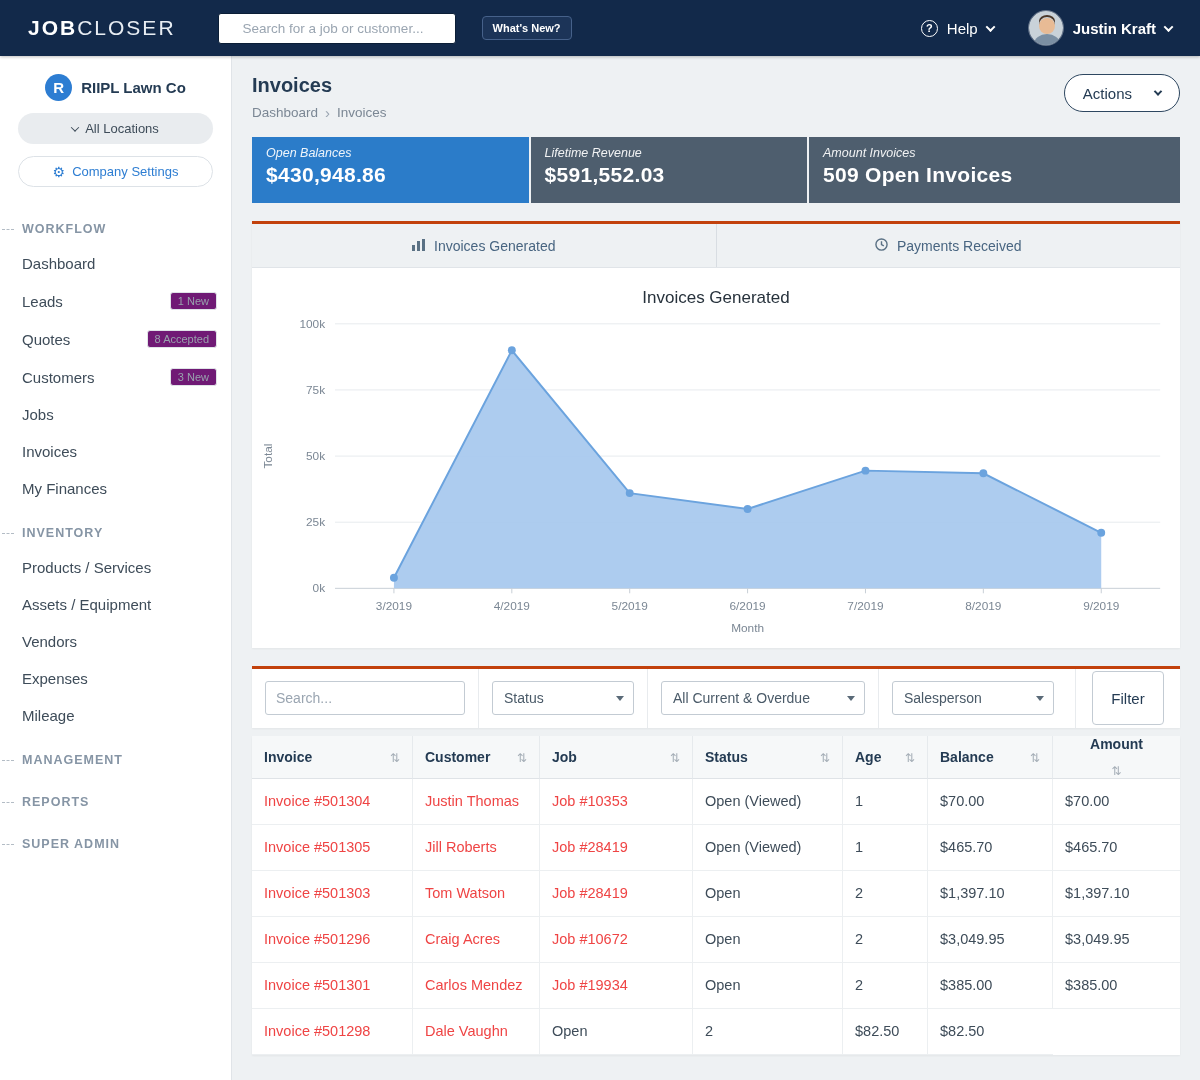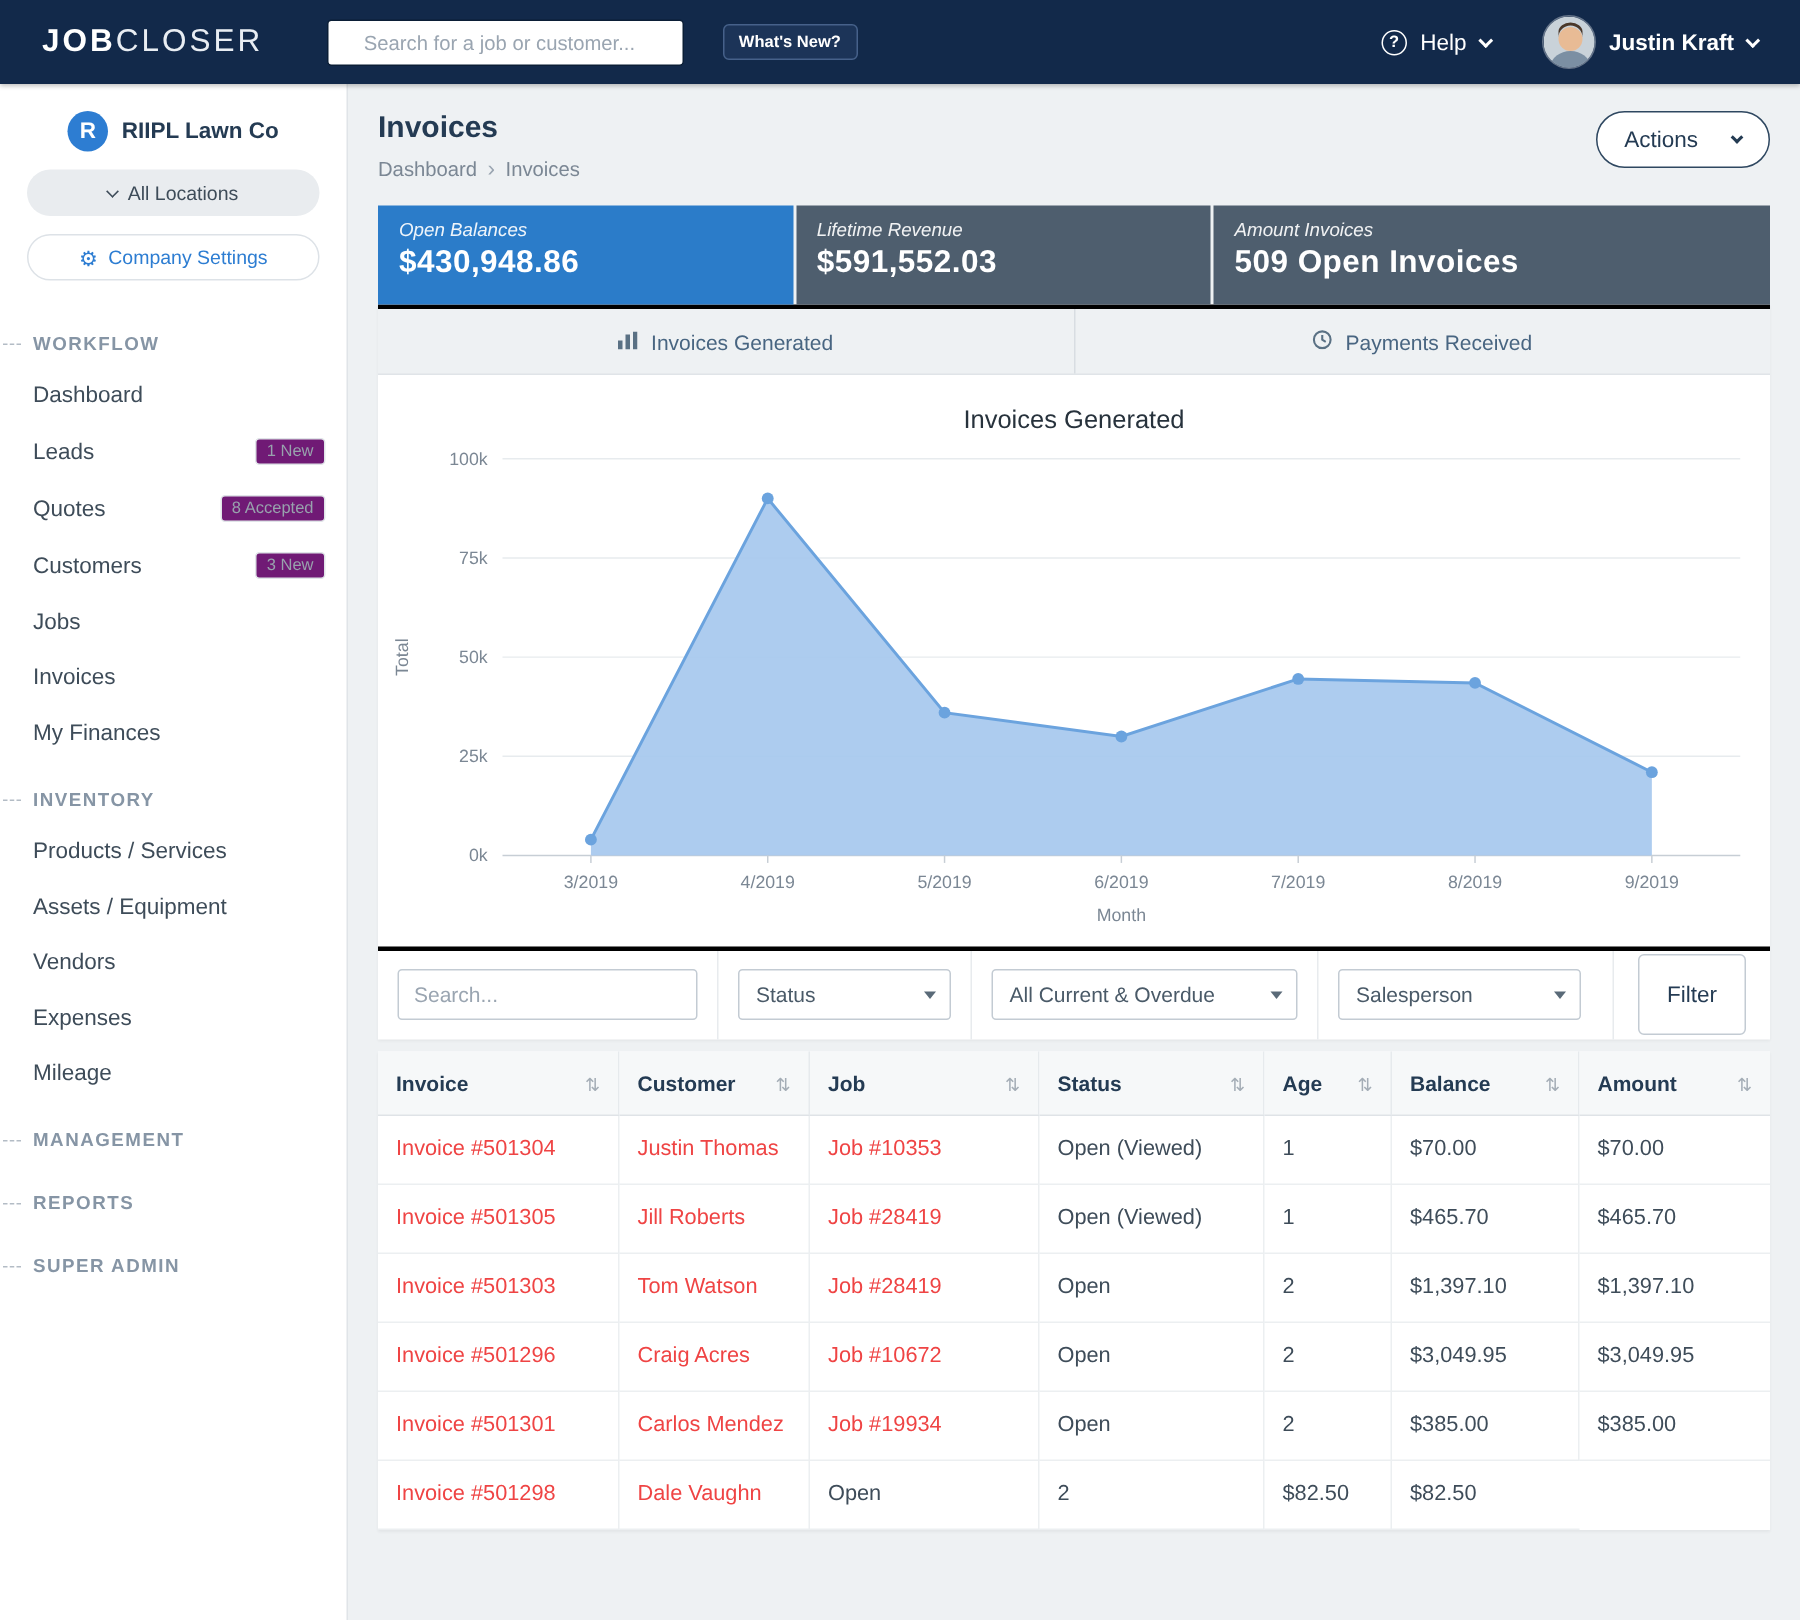--- a/index.html
+++ b/index.html
@@ -54,21 +54,21 @@
   .stats{display:flex;gap:2px;margin-top:16px;}
   .stat-card{height:66px;padding:9px 14px;color:#fff;}
   .stat-card.blue{background:#2b7cc9;flex:1 1 0;}
   .stat-card.slate{background:#4e5e6e;}
   .stat-card.s2{flex:1 1 0;}
   .stat-card.s3{flex:1.38 1 0;}
   .stat-label{font-size:12.5px;font-style:italic;opacity:.92;}
   .stat-value{font-size:21px;font-weight:bold;margin-top:3px;letter-spacing:.3px;}
 
   
-  .panel{background:#fff;border-top:3px solid #000000;box-shadow:0 1px 2px rgba(0,0,0,.05);}
+  .panel{background:#fff;border-top:3px solid #c2410c;margin-top:18px;box-shadow:0 1px 2px rgba(0,0,0,.05);}
   .tabs{display:flex;height:44px;background:#eef1f3;border-bottom:1px solid #e0e4e8;}
   .tab{flex:1;display:flex;align-items:center;justify-content:center;gap:9px;font-size:14px;color:#486581;cursor:pointer;}
   .tab.first{border-right:1px solid #d8dde2;}
   .chart-body{padding:12px 6px 6px;}
   .chart-title{text-align:center;font-size:17px;color:#27323c;margin:8px 0 2px;font-weight:normal;}
   .ctick{font-size:12px;fill:#7b8794;font-family:"Liberation Sans",sans-serif;}
 
   
   .filter-bar{height:62px;display:flex;align-items:stretch;}
   .fgroup{display:flex;align-items:center;padding:0 13px;border-right:1px solid #e8ebee;}
@@ -80,21 +80,21 @@
   .fselect::after{content:"";position:absolute;right:9px;top:14px;border-left:4px solid transparent;border-right:4px solid transparent;border-top:5px solid #5a6a78;}
   .w-status{width:142px;}
   .w-overdue{width:204px;}
   .w-sales{width:162px;}
   .filter-btn{width:72px;height:54px;border:1px solid #c3cbd3;border-radius:4px;background:#fff;color:#243b53;font-size:15px;cursor:pointer;font-family:"Liberation Sans",sans-serif;}
 
   
   .table{background:#fff;margin-top:8px;box-shadow:0 1px 2px rgba(0,0,0,.05);}
   .trow{display:grid;grid-template-columns:161px 127px 153px 150px 85px 125px 127px;}
   .th{height:43px;background:#f6f8f9;border-bottom:1px solid #dfe3e7;border-right:1px solid #e6eaed;display:flex;align-items:center;justify-content:space-between;padding:0 12px;font-size:14px;font-weight:bold;color:#243b53;cursor:pointer;}
-  .th:last-child{border-right:none;}
+  .th:last-child{border-right:none;flex-direction:column;}
   .sort-icon::before{content:"⇅";color:#a4adb6;font-size:12px;font-weight:normal;}
   .td{height:46px;border-bottom:1px solid #eceff1;border-right:1px solid #eceff1;display:flex;align-items:center;padding:0 12px;font-size:14.5px;color:#3e4c59;}
   .td:last-child{border-right:none;}
   .td.link{color:#ef4444;cursor:pointer;}
 </style>
 </head>
 <body>
 
 <header class="navbar">
   <div class="logo">

